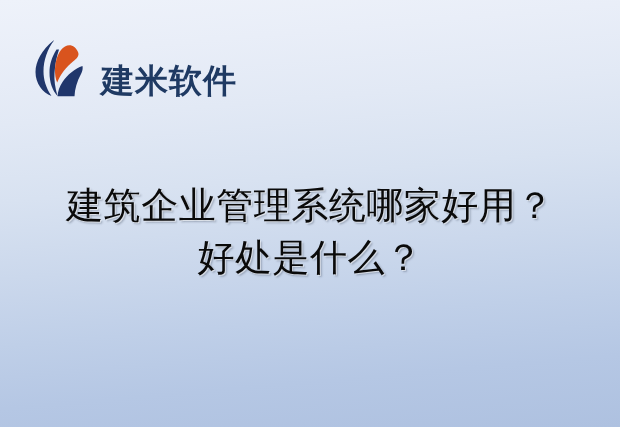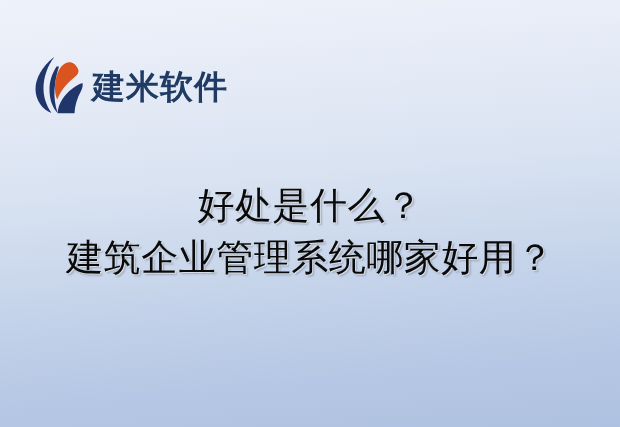--- a/index.html
+++ b/index.html
@@ -28,24 +28,24 @@
         #bfcfe8 72%,
         #b5c7e4 85%,
         #aec1e0 100%);
     overflow: hidden;
   }
 
   
   .brand {
     position: absolute;
     left: 34px;
-    top: 55px;
+    top: 37px;
     display: flex;
-    align-items: center;
-    gap: 6px;
+    align-items: flex-end;
+    gap: 15px;
     height: 60px;
   }
 
   .brand-mark {
     width: 50px;
     height: 58px;
     display: block;
     flex: none;
   }
 
@@ -101,17 +101,17 @@
                C20.8 35.5 21.6 40.0 23.2 43.5 C26.5 35.5 32.0 28.0 39.0 22.5
                C43.5 19.0 45.5 16.5 44.0 13.0 Z" fill="#d9541e"></path>
 
       <path d="M48.5 27.0 C41.0 29.5 33.5 35.5 28.5 43.0 C25.5 47.5 23.8 52.5 23.5 57.2
                L40.5 57.2 C40.8 50.0 43.0 42.5 47.0 35.0 C48.4 32.3 49.0 29.4 48.5 27.0 Z" fill="#20366b"></path>
     </svg>
     <div class="brand-name">建米软件</div>
   </div>
 
   <div class="headline">
+    <span class="headline-line">建筑企业管理系统哪家好用？</span>
     <span class="headline-line">好处是什么？</span>
-    <span class="headline-line">建筑企业管理系统哪家好用？</span>
   </div>
 
 </div>
 
 </body></html>

